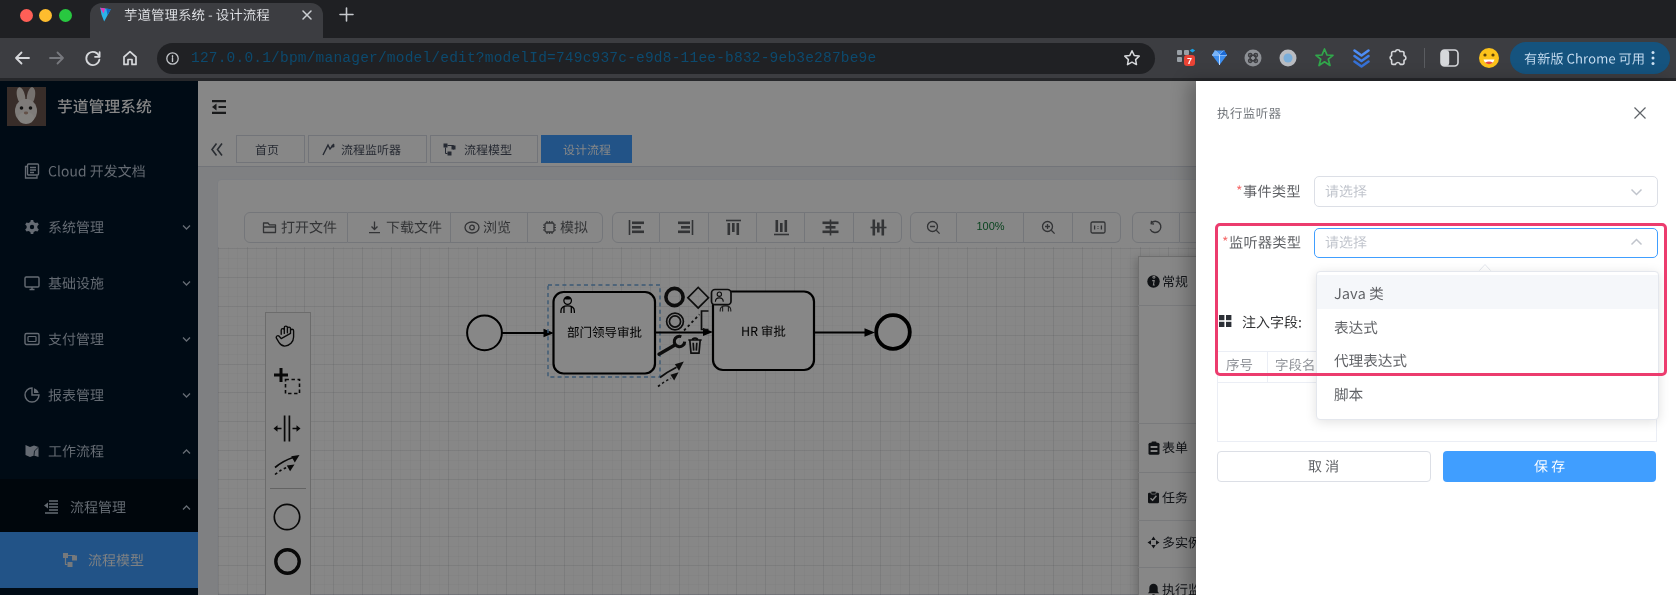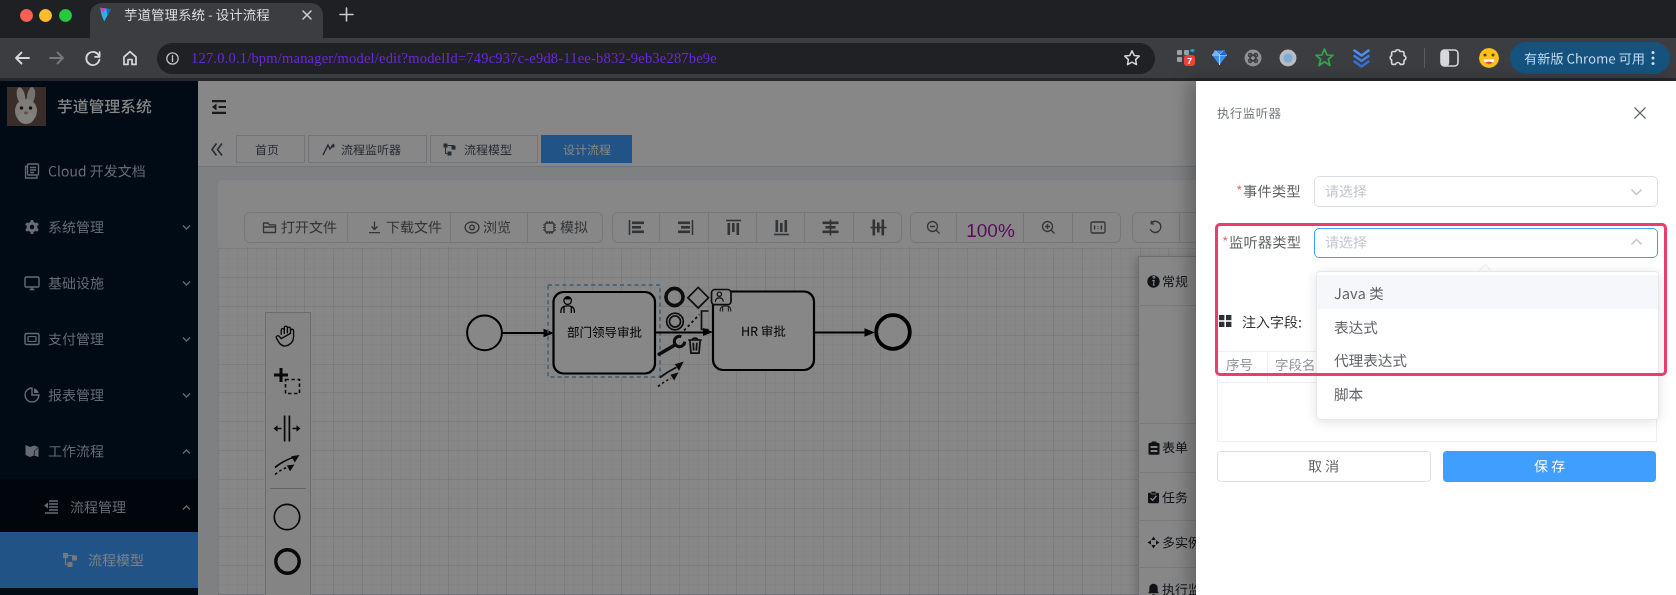--- a/index.html
+++ b/index.html
@@ -142,21 +142,21 @@
       <path d="M15.6 3.2 V7.8 H11" stroke="#d6d8db" stroke-width="1.8" fill="none" stroke-linecap="round" stroke-linejoin="round"></path>
     </svg>
 <svg class="abs" style="left:121px;top:49px" width="18" height="18" viewBox="0 0 18 18">
       <path d="M3 8 L9 2.6 L15 8 V15.4 H11 V10.5 H7 V15.4 H3 Z" stroke="#d6d8db" stroke-width="1.7" fill="none" stroke-linejoin="round"></path>
     </svg>
 <div class="abs" style="left:157px;top:42.5px;width:998px;height:31px;border-radius:16px;background:#202124"></div>
 <svg class="abs" style="left:166px;top:52px" width="13" height="13" viewBox="0 0 13 13">
       <circle cx="6.5" cy="6.5" r="5.7" stroke="#c3c6ca" stroke-width="1.3" fill="none"></circle>
       <path d="M6.5 5.9 V9.4 M6.5 3.6 V4.8" stroke="#c3c6ca" stroke-width="1.4" stroke-linecap="round"></path>
     </svg>
-<div class="abs" style="left:191px;top:49.5px;width:900px;height:20px;color:#6d28d9;font-size:14.5px;letter-spacing:0.18px;letter-spacing:.2px;font-family:Liberation Serif, serif">127.0.0.1/bpm/manager/model/edit?modelId=749c937c-e9d8-11ee-b832-9eb3e287be9e</div>
+<div class="abs" style="left:191px;top:49.5px;width:900px;height:20px;color:#0c4a6e;font-size:14.5px;letter-spacing:0.18px;letter-spacing:.2px;font-family:Liberation Mono, monospace">127.0.0.1/bpm/manager/model/edit?modelId=749c937c-e9d8-11ee-b832-9eb3e287be9e</div>
 <svg class="abs" style="left:1123px;top:49px" width="18" height="18" viewBox="0 0 18 18">
       <path d="M9 1.8 L11.2 6.4 16.2 7.1 12.6 10.6 13.5 15.6 9 13.2 4.5 15.6 5.4 10.6 1.8 7.1 6.8 6.4 Z" stroke="#d6d8db" stroke-width="1.5" fill="none" stroke-linejoin="round"></path>
     </svg>
 <svg class="abs" style="left:1176px;top:48px" width="20" height="20" viewBox="0 0 20 20">
 <rect x="1" y="2" width="5" height="5" rx="1" fill="#9aa0a6"></rect>
       <rect x="1" y="9" width="5" height="5" rx="1" fill="#9aa0a6"></rect>
       <rect x="8" y="2" width="5" height="5" rx="1" fill="#9aa0a6"></rect>
 <path d="M13.5 2.5 L16.5 0.8 L19.2 2.5 L16.5 4.6 Z" fill="#1a9fe0"></path>
 <rect x="8" y="7" width="11" height="11" rx="3" fill="#ea4335"></rect>
       <text x="13.5" y="15.6" font-size="9" font-weight="bold" fill="#fff" text-anchor="middle" font-family="Liberation Sans">7</text>
@@ -384,21 +384,21 @@
     <rect x="11.5" y="0.5" width="2.6" height="16" fill="#606266"></rect>
   </svg>
 <div class="abs" style="left:910px;top:212px;width:47px;height:31px;background:#fff;border:1px solid #dcdfe6;border-radius:6px 0 0 6px;margin:0;border-left-width:1px"></div>
 <div class="abs" style="left:957px;top:212px;width:67px;height:31px;background:#fff;border:1px solid #dcdfe6;border-radius:0;margin:0;border-left-width:0"></div>
 <div class="abs" style="left:1024px;top:212px;width:49px;height:31px;background:#fff;border:1px solid #dcdfe6;border-radius:0;margin:0;border-left-width:0"></div>
 <div class="abs" style="left:1073px;top:212px;width:48px;height:31px;background:#fff;border:1px solid #dcdfe6;border-radius:0 6px 6px 0;margin:0;border-left-width:0"></div>
 <svg class="abs" style="left:926px;top:220px" width="15" height="15" viewBox="0 0 15 15">
     <circle cx="6.5" cy="6.5" r="5" stroke="#606266" stroke-width="1.3" fill="none"></circle>
     <path d="M10.3 10.3 L13.6 13.6 M4 6.5 H9" stroke="#606266" stroke-width="1.3"></path>
   </svg>
-<div class="abs" style="left:957px;top:219.5px;width:67px;height:16px;font-size:19px;color:#a21caf;text-align:center">100%</div>
+<div class="abs" style="left:957px;top:219.5px;width:67px;height:16px;font-size:11px;color:#15803d;text-align:center">100%</div>
 <svg class="abs" style="left:1041px;top:220px" width="15" height="15" viewBox="0 0 15 15">
     <circle cx="6.5" cy="6.5" r="5" stroke="#606266" stroke-width="1.3" fill="none"></circle>
     <path d="M10.3 10.3 L13.6 13.6 M4 6.5 H9 M6.5 4 V9" stroke="#606266" stroke-width="1.3"></path>
   </svg>
 <svg class="abs" style="left:1090px;top:221px" width="16" height="13" viewBox="0 0 16 13">
     <rect x="1" y="1" width="14" height="11" rx="1.5" stroke="#606266" stroke-width="1.3" fill="none"></rect>
     <path d="M4.6 4.5 V8.5 M11.4 4.5 V8.5" stroke="#606266" stroke-width="1.3"></path>
     <path d="M8 5.2 V5.9 M8 7.3 V8" stroke="#606266" stroke-width="1.2"></path>
   </svg>
 <div class="abs" style="left:1131.5px;top:212px;width:48.5px;height:31px;background:#fff;border:1px solid #dcdfe6;border-radius:6px 0 0 6px;margin:0;border-left-width:1px"></div>

